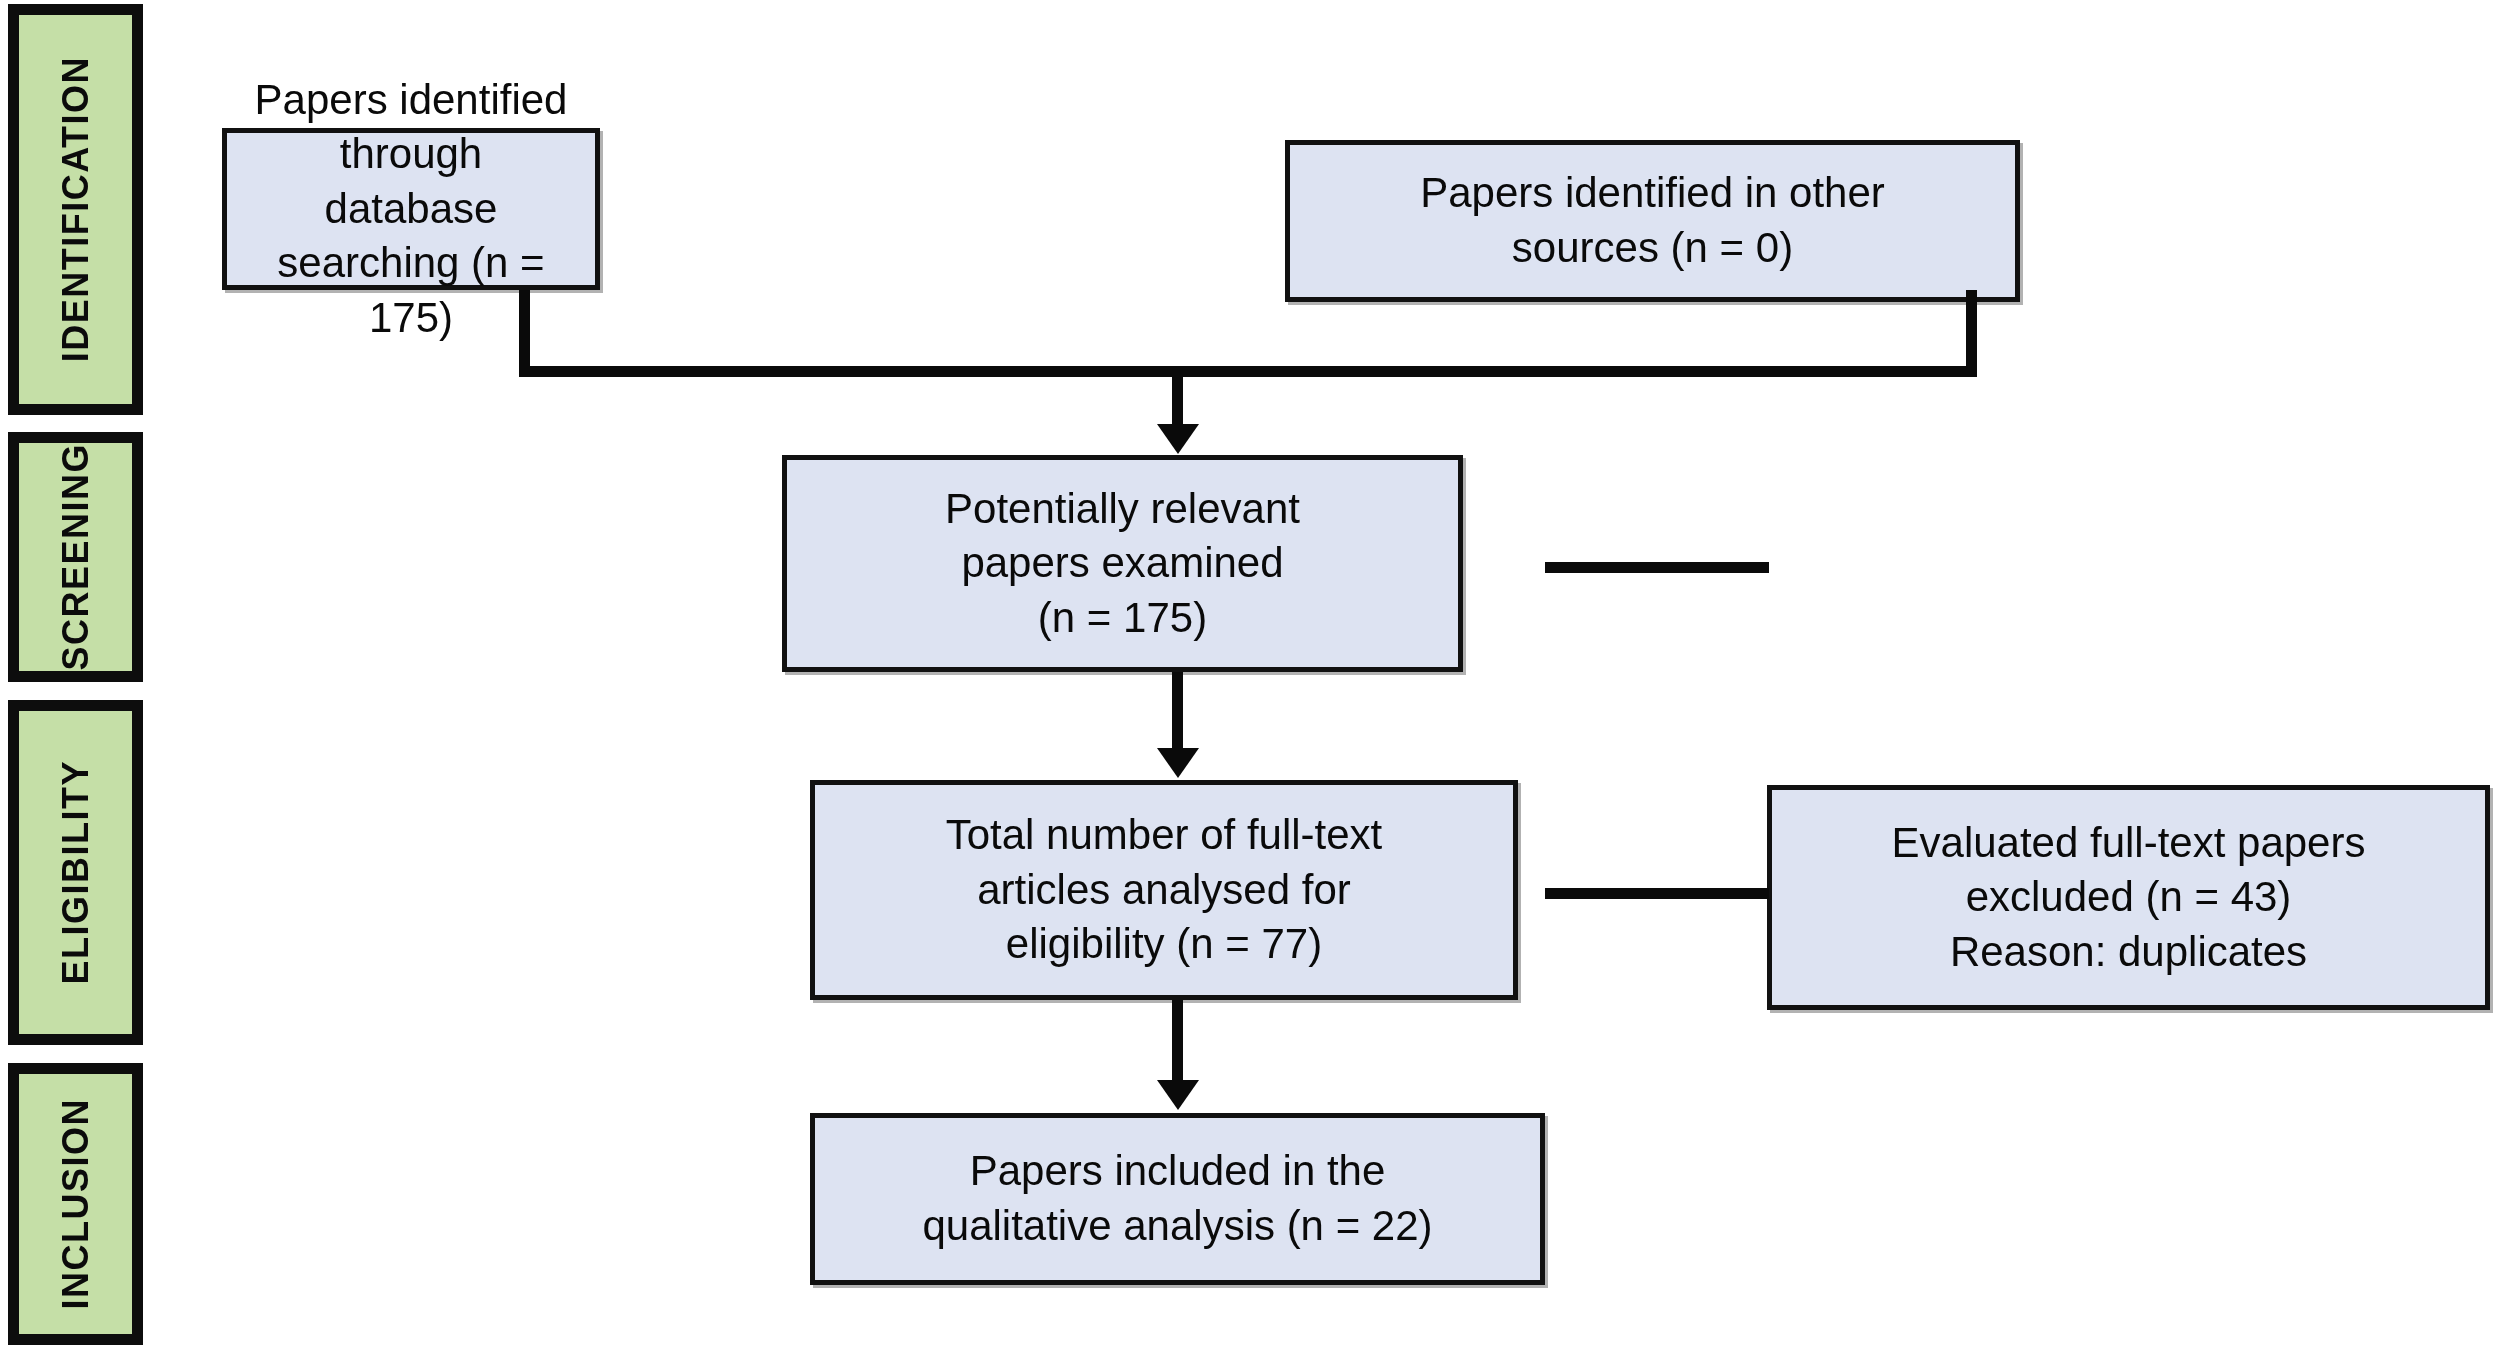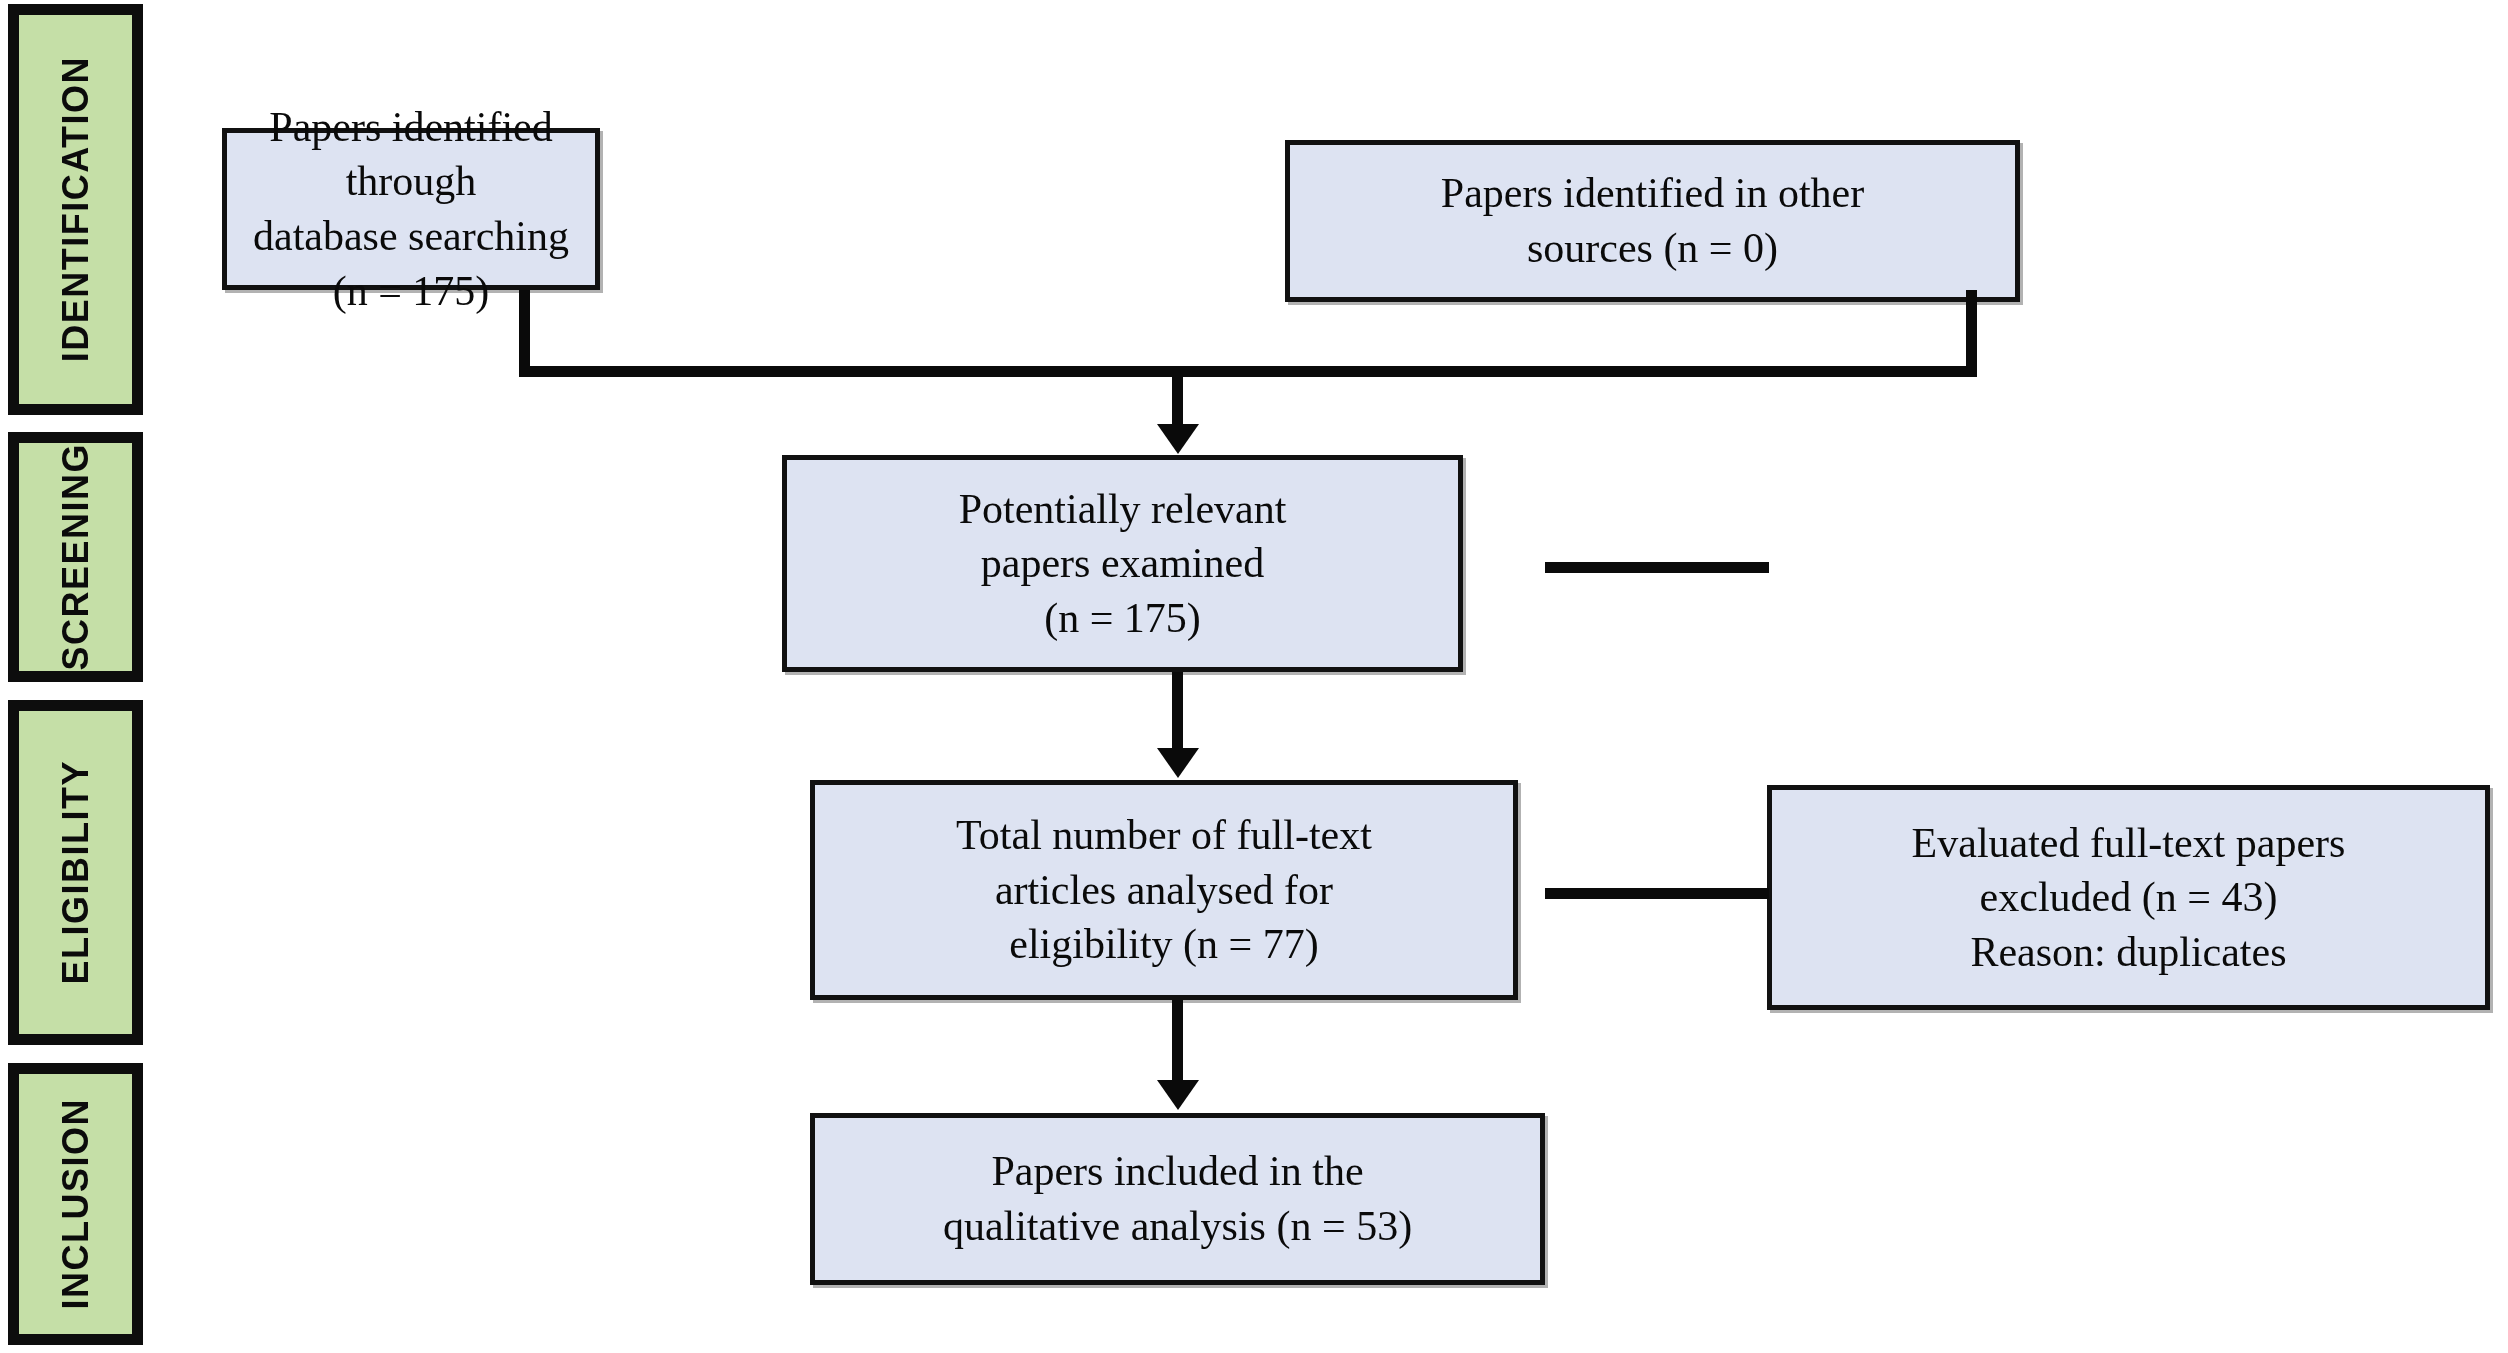--- a/index.html
+++ b/index.html
@@ -52,21 +52,21 @@
     display: flex;
     align-items: center;
     justify-content: center;
     text-align: center;
     box-shadow: 3px 3px 0 rgba(0,0,0,0.30);
   }
   .fbox-text {
     font-size: 42px;
     line-height: 1.30;
     color: #0a0a0a;
-    font-family: Liberation Serif, serif;
+    font-family: Liberation Sans, sans-serif;
     padding: 0 14px;
     white-space: pre-line;
   }
 
   
   .conn {
     position: absolute;
     background: #0a0a0a;
   }
   .arrowhead {
@@ -139,16 +139,16 @@
 Reason: duplicates</span>
   </div>
 
   <div class="conn" style="left:1545px; top:888px; width:224px; height:11px;"></div>
 
   <div class="conn" style="left:1172px; top:1000px; width:11px; height:82px;"></div>
   <div class="arrowhead" style="left:1157px; top:1080px;"></div>
 
   <div class="fbox" style="left:810px; top:1113px; width:735px; height:172px;">
     <span class="fbox-text">Papers included in the
-qualitative analysis (n = 53)</span>
+qualitative analysis (n = 22)</span>
   </div>
 
 </div>
 
 </body></html>

